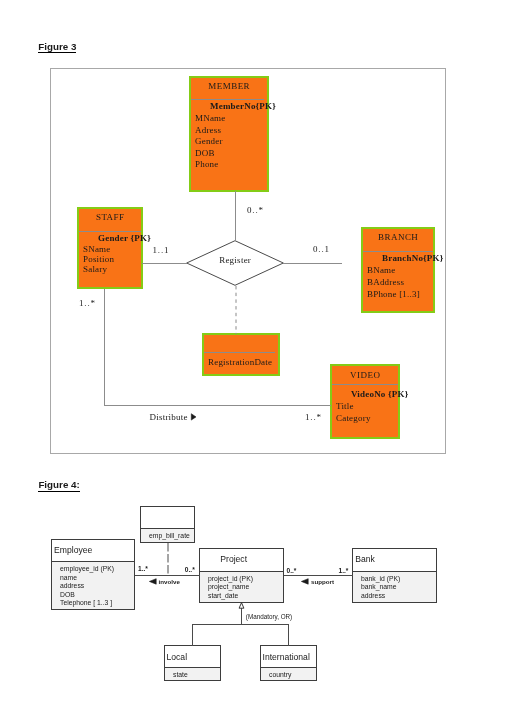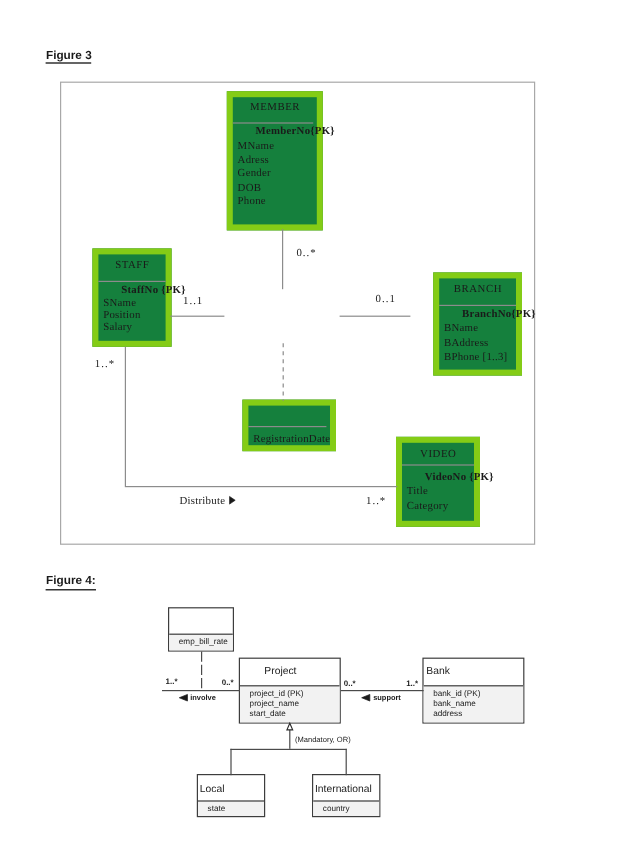--- a/index.html
+++ b/index.html
@@ -8,22 +8,22 @@
   .page{position:relative;width:521px;height:704px;}
 
   .fig-label{position:absolute;font-family:"Liberation Sans",sans-serif;
              font-weight:bold;font-size:9.8px;color:#1a1a1a;
              border-bottom:1px solid #000;line-height:10px;
              padding-bottom:0.3px;white-space:nowrap;}
 
   
   .f3-frame{position:absolute;border:1px solid #a8a8a8;box-sizing:border-box;}
 
-  .ent3{position:absolute;box-sizing:border-box;border:5px solid #84cc16;
-        background:#15803d;}
+  .ent3{position:absolute;box-sizing:border-box;border:2px solid #84cc16;
+        background:#f97316;}
   .ent3 .hdr{position:absolute;left:0;right:0;top:0;text-align:center;
              font-family:"Liberation Serif",serif;font-size:9px;
              line-height:10px;color:#1a1a1a;letter-spacing:.45px;
              text-indent:.45px;}
   .ent3 .rule{position:absolute;left:0;right:0;height:0;
               border-top:1px solid #8c8c8c;}
   .ent3 .attrs{position:absolute;left:4px;right:2px;
                font-family:"Liberation Serif",serif;font-size:9px;color:#1a1a1a;
                letter-spacing:.2px;}
   .ent3 .attrs div{white-space:nowrap;}
@@ -84,21 +84,21 @@
         <div>Adress</div>
         <div>Gender</div>
         <div>DOB</div>
         <div>Phone</div>
     </div>
   </div>
   <div class="ent3" style="left:77px;top:207px;width:66px;height:82px;">
     <div class="hdr" style="top:3.1px;">STAFF</div>
     <div class="rule" style="top:22.4px;left:0px;right:0px;"></div>
     <div class="attrs" style="top:24.3px;line-height:10.25px;">
-        <div class="pk">StaffNo {PK}</div>
+        <div class="pk">Gender {PK}</div>
         <div>SName</div>
         <div>Position</div>
         <div>Salary</div>
     </div>
   </div>
   <div class="ent3" style="left:361px;top:227px;width:74px;height:86px;">
     <div class="hdr" style="top:3.4px;">BRANCH</div>
     <div class="rule" style="top:22.2px;left:0px;right:0px;"></div>
     <div class="attrs" style="top:22.6px;line-height:12.1px;">
         <div class="pk">BranchNo{PK}</div>
@@ -114,20 +114,26 @@
         <div class="pk">VideoNo {PK}</div>
         <div>Title</div>
         <div>Category</div>
     </div>
   </div>
   <div class="ent3" style="left:202px;top:333px;width:78px;height:43px;">
     <div class="rule" style="top:17.3px;left:0px;right:3px;"></div>
     <div class="attrs" style="top:22.0px;line-height:11.0px;">
         <div>RegistrationDate</div>
     </div>
+  </div>
+  <div class="diamond" style="left:186px;top:239.5px;width:98px;height:46px;">
+    <svg width="98" height="46" viewBox="0 0 98 46">
+      <path d="M0.7 23 L49 0.7 L97.3 23 L49 45.3 Z" fill="#ffffff" stroke="#4a4a4a" stroke-width="1"></path>
+    </svg>
+    <div class="lbl" style="top:15px;">Register</div>
   </div>
   <div class="ln lnv" style="left:235px;top:191px;height:50px;"></div>
   <div class="ln lnh" style="left:142px;top:263px;width:45px;"></div>
   <div class="ln lnh" style="left:283px;top:263px;width:59px;"></div>
   <svg width="2" height="48" viewBox="0 0 2 48" style="position:absolute;left:234.5px;top:285.5px;">
     <line x1="1" y1="0" x2="1" y2="48" stroke="#8a8a8a" stroke-width="1" stroke-dasharray="3.4 3.3"></line>
   </svg>
   <div class="ln lnv" style="left:104px;top:289px;height:116px;"></div>
   <div class="ln lnh" style="left:104px;top:405px;width:227px;"></div>
   <div class="card3" style="left:247px;top:204.5px;">0..*</div>
@@ -140,20 +146,30 @@
   </div>
   <svg class="tri3" width="7" height="9" viewBox="0 0 7 9" style="position:absolute;left:191px;top:413px;">
     <path d="M0.3 0.7 L5 3.9 L0.3 7.1 Z" fill="#1a1a1a" stroke="#1a1a1a" stroke-width="0.55" stroke-linejoin="miter"></path>
   </svg>
   <div class="fig-label" style="left:38.4px;top:480.4px;text-align:center;">Figure 4:</div>
   <div class="ent4" style="left:140px;top:506px;width:55px;height:37px;">
     <div class="body4" style="height:14px;padding-top:2.6px;">
         <div>emp_bill_rate</div>
     </div>
   </div>
+  <div class="ent4" style="left:51px;top:539px;width:84px;height:71px;">
+    <div class="hdr4" style="top:6.2px;left:2.1px;">Employee</div>
+    <div class="body4" style="height:48px;padding-top:3.1px;">
+        <div>employee_id (PK)</div>
+        <div>name</div>
+        <div>address</div>
+        <div>DOB</div>
+        <div>Telephone [ 1..3 ]</div>
+    </div>
+  </div>
   <div class="ent4" style="left:199px;top:548px;width:85px;height:55px;">
     <div class="hdr4" style="top:6px;left:2.3px;margin-left:18px;">Project</div>
     <div class="body4" style="height:31.5px;padding-top:3.3px;">
         <div>project_id (PK)</div>
         <div>project_name</div>
         <div>start_date</div>
     </div>
   </div>
   <div class="ent4" style="left:352px;top:548px;width:85px;height:55px;">
     <div class="hdr4" style="top:6px;left:2.3px;">Bank</div>

